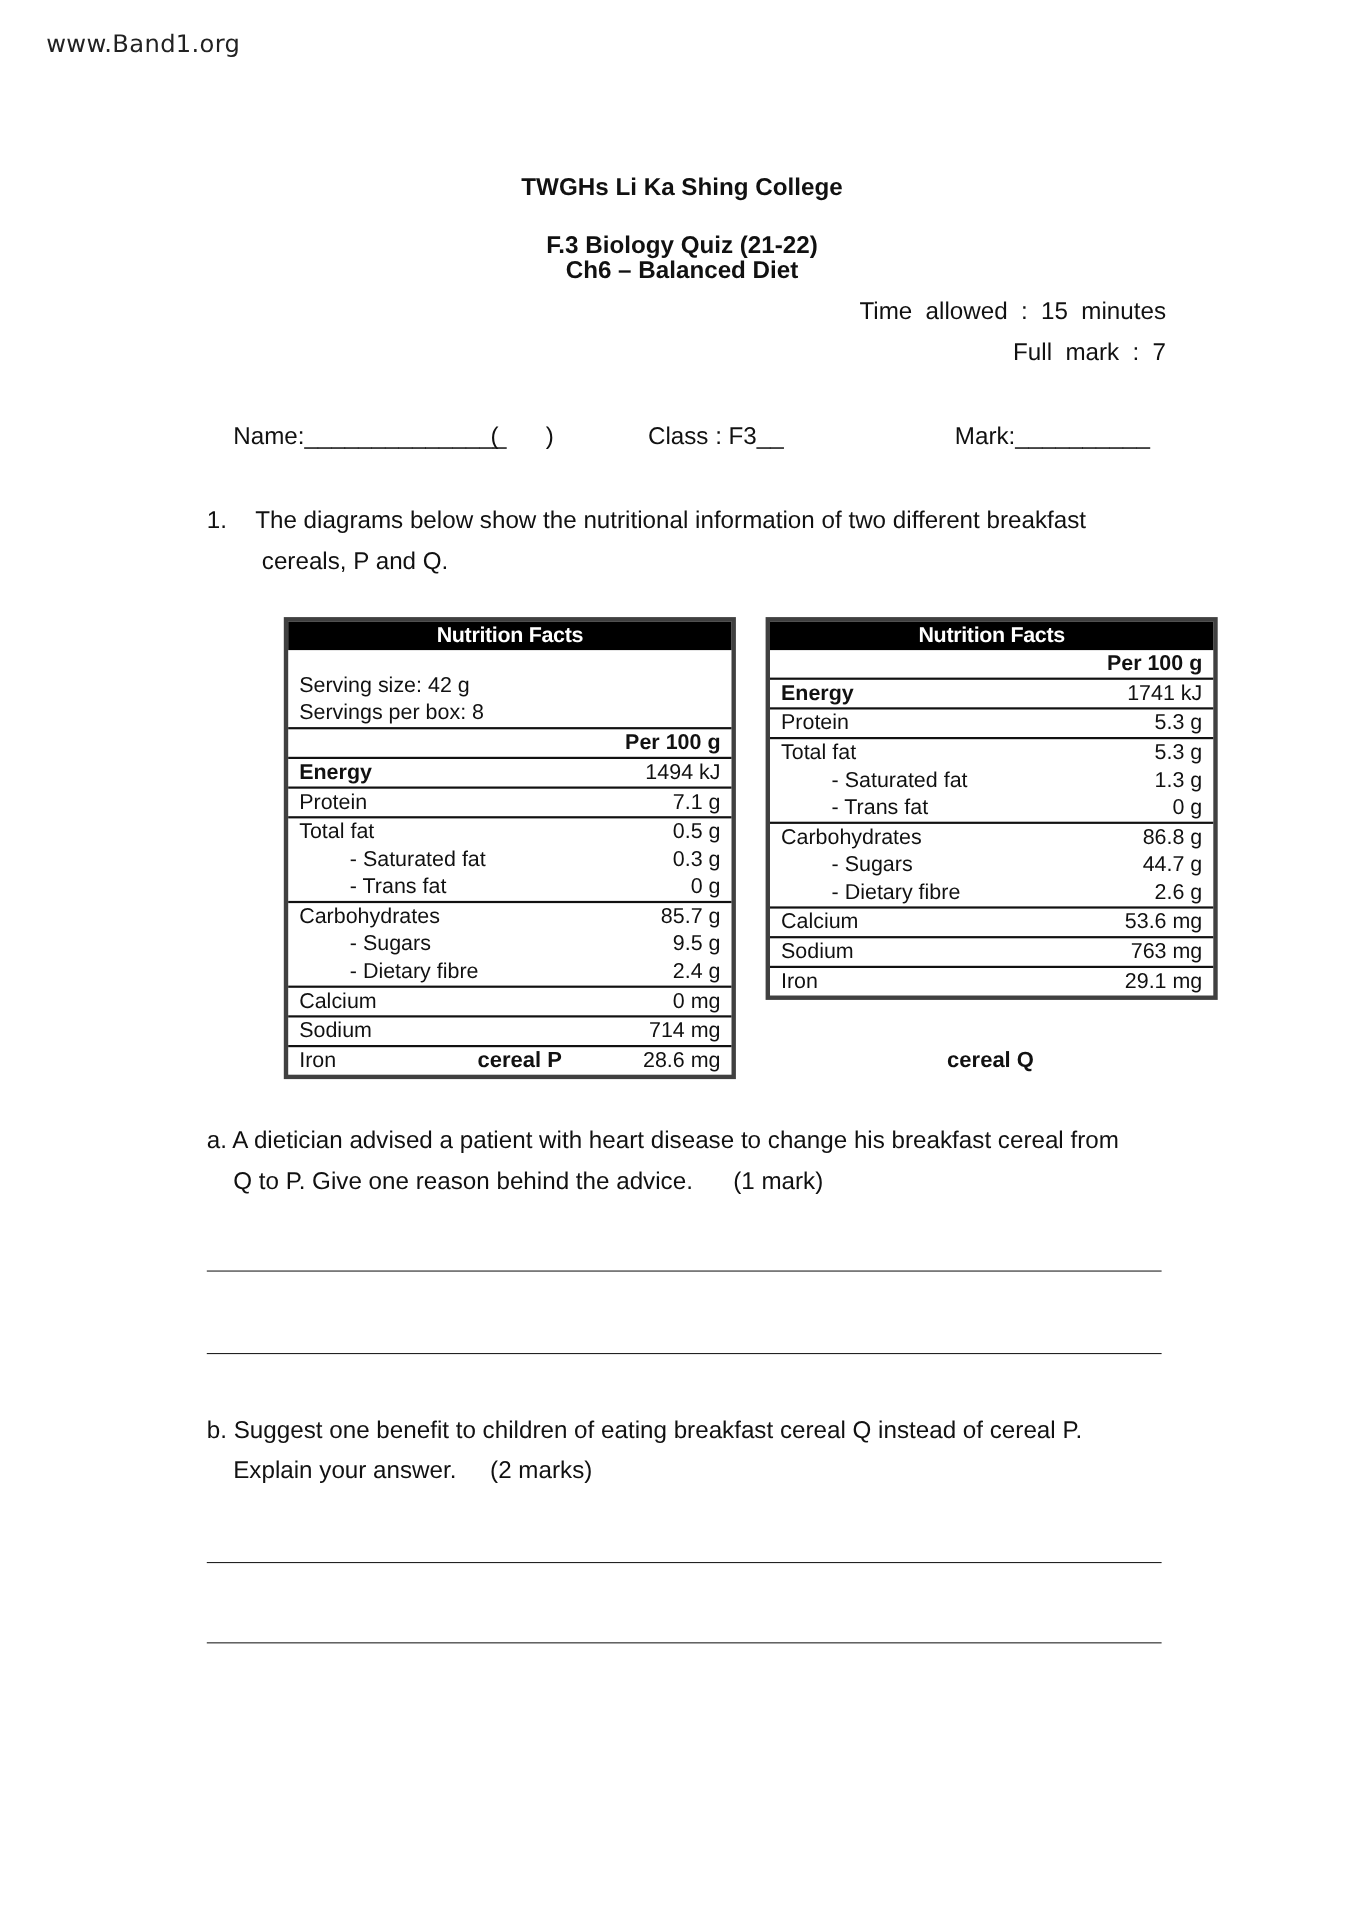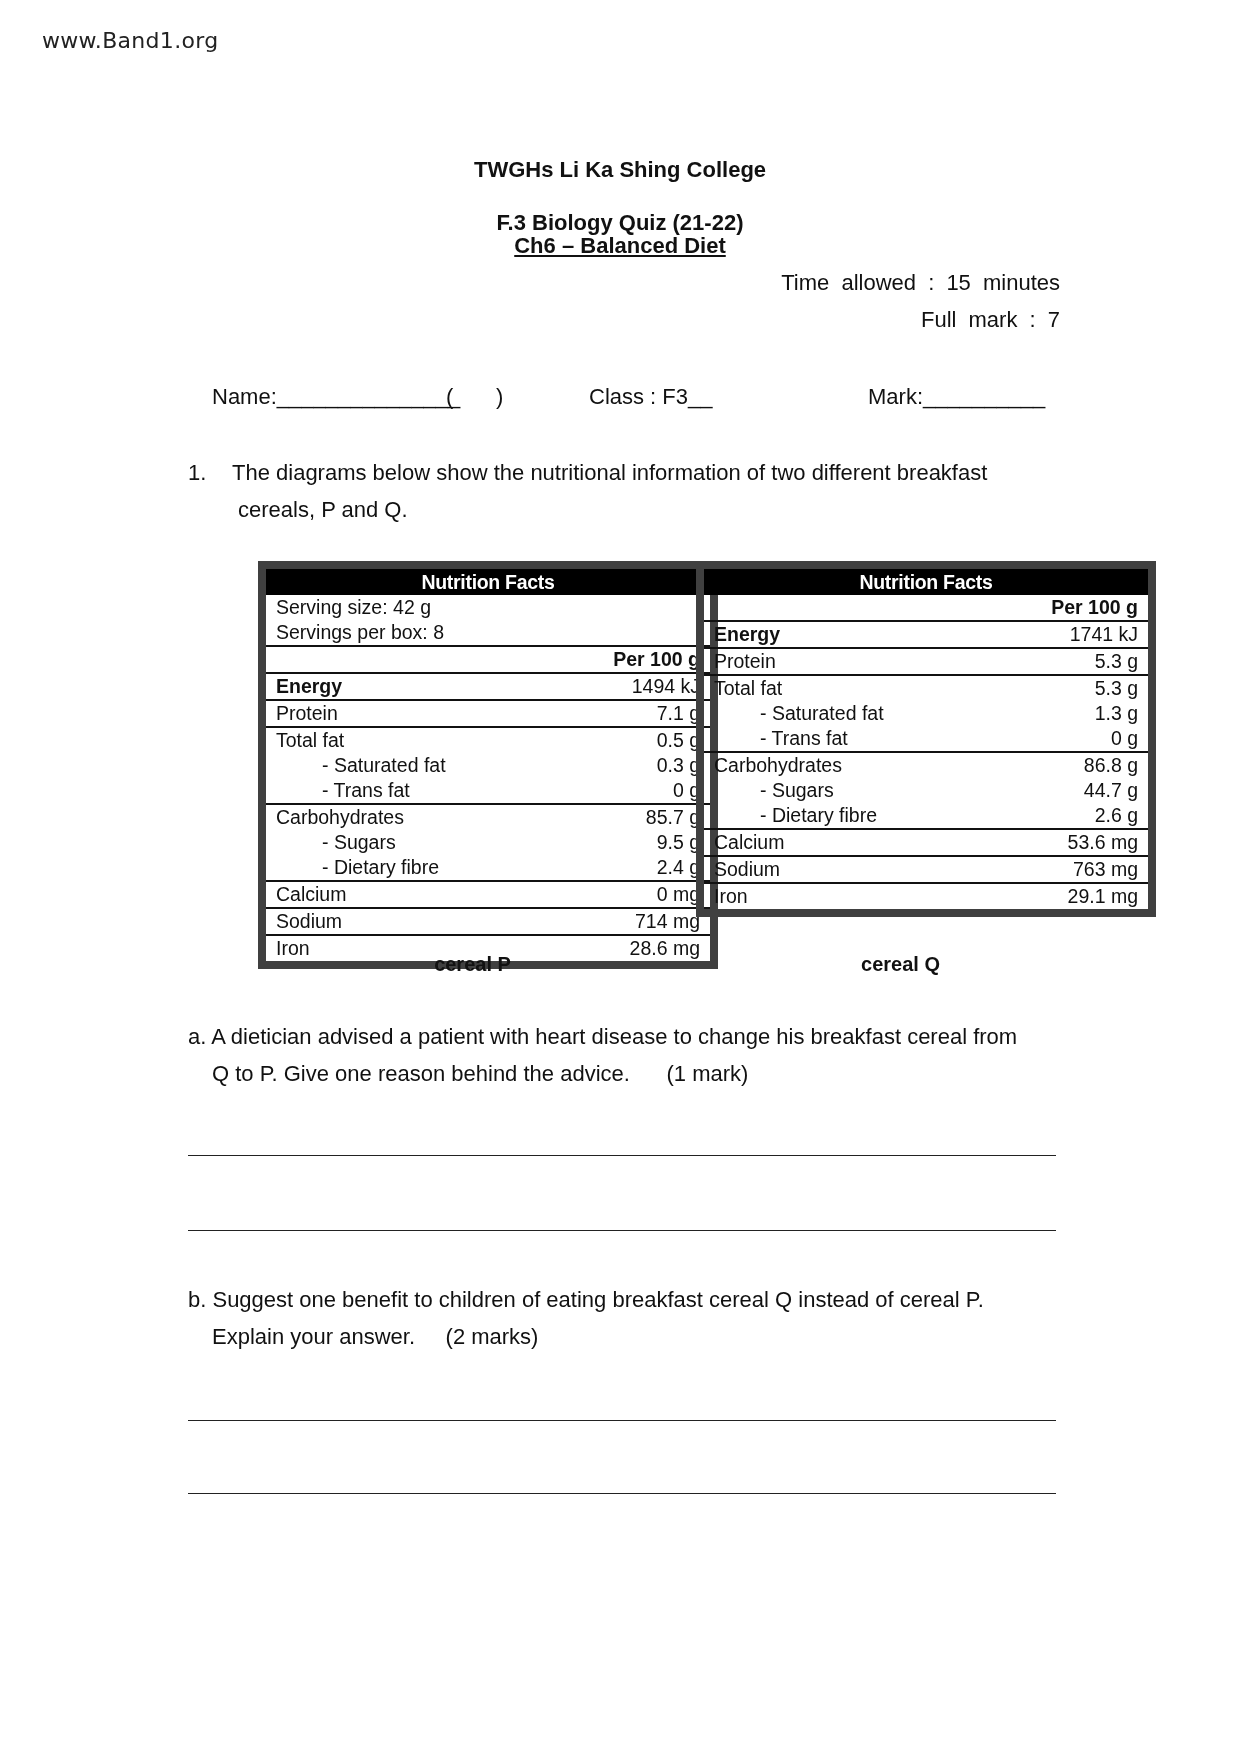--- a/index.html
+++ b/index.html
@@ -3,39 +3,39 @@
 <meta charset="utf-8">
 <style>
   html, body { margin: 0; padding: 0; background: #ffffff; }
   body { width: 1240px; height: 1754px; position: relative; overflow: hidden; color: #111; font-family: "Liberation Sans", sans-serif; }
   .abs { position: absolute; }
   .site { left: 42px; top: 28px; font-size: 22px; font-family: "DejaVu Sans", sans-serif; color: #222; letter-spacing: 0.3px; }
   .hdr { left: 0; width: 1240px; text-align: center; font-weight: bold; font-size: 22px; font-family: "Liberation Sans", sans-serif; }
   .meta { font-size: 22px; text-align: right; word-spacing: 6px; }
   .line { font-size: 22px; }
   .qtext { font-size: 22px; line-height: 37px; }
-  .nf { position: absolute; width: 460px; border: 8px solid #404040; font-family: "Liberation Sans", sans-serif; font-size: 19.5px; box-sizing: border-box; }
+  .nf { position: absolute; width: 411px; border: 4px solid #404040; font-family: "Liberation Sans", sans-serif; font-size: 19.5px; box-sizing: border-box; }
   .nf .title { background: #000; color: #fff; font-weight: bold; text-align: center; height: 26px; line-height: 26px; font-size: 19.5px; letter-spacing: -0.3px; }
-  .nf .srv { padding: 0 10px; border-bottom: 2px solid #111; }
+  .nf .srv { padding: 0 10px; border-bottom: 2px solid #111; margin-top: 20px; }
   .nf .srv div { height: 25px; line-height: 25px; }
   .nf .row { display: flex; justify-content: space-between; padding: 0 10px; height: 25px; line-height: 25px; }
   .nf .row.sep { border-top: 2px solid #111; }
   .nf .row .lbl.sub { padding-left: 46px; }
   .nf .row .lbl.bold, .nf .row .val.bold { font-weight: bold; }
   .caption { font-weight: bold; font-size: 20px; font-family: "Liberation Sans", sans-serif; text-align: center; width: 409px; }
   .ansline { left: 188px; width: 868px; height: 0; border-top: 1.5px solid #222; }
 </style>
 </head>
 <body>
 
 <div class="abs site">www.Band1.org</div>
 
 <div class="abs hdr" style="top:157px;">TWGHs Li Ka Shing College</div>
 <div class="abs hdr" style="top:210px;">F.3 Biology Quiz (21-22)</div>
-<div class="abs hdr" style="top:233px;text-decoration:underline;">Ch6 – Balanced Diet</div>
+<div class="abs hdr" style="top:233px;">Ch6 – Balanced Diet</div>
 
 <div class="abs meta" style="right:180px; top:270px;">Time allowed : 15 minutes</div>
 <div class="abs meta" style="right:180px; top:307px;">Full mark : 7</div>
 
 <div class="abs line" style="left:188px; top:384px;margin-left:24px;">Name:_______________</div>
 <div class="abs line" style="left:446px; top:384px; white-space:pre;">(       )</div>
 <div class="abs line" style="left:589px; top:384px;">Class : F3__</div>
 <div class="abs line" style="left:868px; top:384px;">Mark:__________</div>
 
 <div class="abs qtext" style="left:188px; top:454px;">1.</div>

